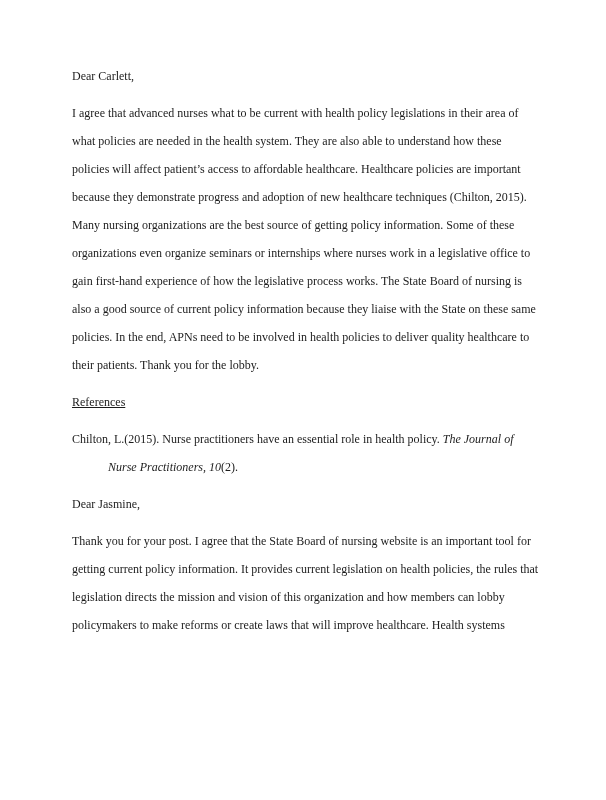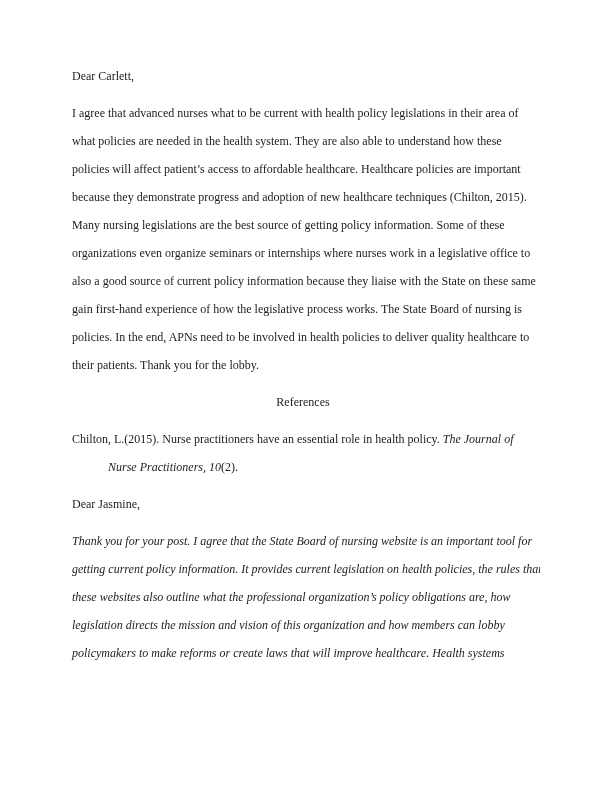--- a/index.html
+++ b/index.html
@@ -22,29 +22,28 @@
     top: 62px;
     width: 472px;
     font-size: 12px;
     line-height: 28px;
   }
   .para {
     margin: 0 0 9px 0;
   }
   .para:last-child {
     margin-bottom: 0;
-    font-style: italic;
   }
   .line {
     display: block;
     white-space: nowrap;
   }
   .heading-centered {
-    text-align: center;
     width: 462px;
+    text-decoration: underline;
   }
   .indent-hang {
     padding-left: 36px;
   }
   em {
     font-style: italic;
     margin-top: 21px;
   }
 </style>
 </head>
@@ -55,43 +54,42 @@
 
     <div class="para">
       <span class="line">Dear Carlett,</span>
     </div>
 
     <div class="para">
       <span class="line">I agree that advanced nurses what to be current with health policy legislations in their area of</span>
       <span class="line">what policies are needed in the health system. They are also able to understand how these</span>
       <span class="line">policies will affect patient’s access to affordable healthcare. Healthcare policies are important</span>
       <span class="line">because they demonstrate progress and adoption of new healthcare techniques (Chilton, 2015).</span>
-      <span class="line">Many nursing legislations are the best source of getting policy information. Some of these</span>
+      <span class="line">Many nursing organizations are the best source of getting policy information. Some of these</span>
       <span class="line">organizations even organize seminars or internships where nurses work in a legislative office to</span>
+      <span class="line">gain first-hand experience of how the legislative process works. The State Board of nursing is</span>
       <span class="line">also a good source of current policy information because they liaise with the State on these same</span>
-      <span class="line">gain first-hand experience of how the legislative process works. The State Board of nursing is</span>
       <span class="line">policies. In the end, APNs need to be involved in health policies to deliver quality healthcare to</span>
       <span class="line">their patients. Thank you for the lobby.</span>
     </div>
 
     <div class="para heading-centered">
       <span>References</span>
     </div>
 
     <div class="para">
       <span class="line"><span>Chilton, L.(2015). Nurse practitioners have an essential role in health policy. </span><em>The Journal of</em></span>
       <span class="line indent-hang"><em>Nurse Practitioners, 10</em><span>(2).</span></span>
     </div>
 
     <div class="para">
       <span class="line">Dear Jasmine,</span>
     </div>
 
     <div class="para">
       <span class="line">Thank you for your post. I agree that the State Board of nursing website is an important tool for</span>
       <span class="line">getting current policy information. It provides current legislation on health policies, the rules that</span>
-      <span class="line">these websites also outline what the professional organization’s policy obligations are, how</span>
       <span class="line">legislation directs the mission and vision of this organization and how members can lobby</span>
       <span class="line">policymakers to make reforms or create laws that will improve healthcare. Health systems</span>
     </div>
 
   </div>
 </div>
 
 </body></html>

